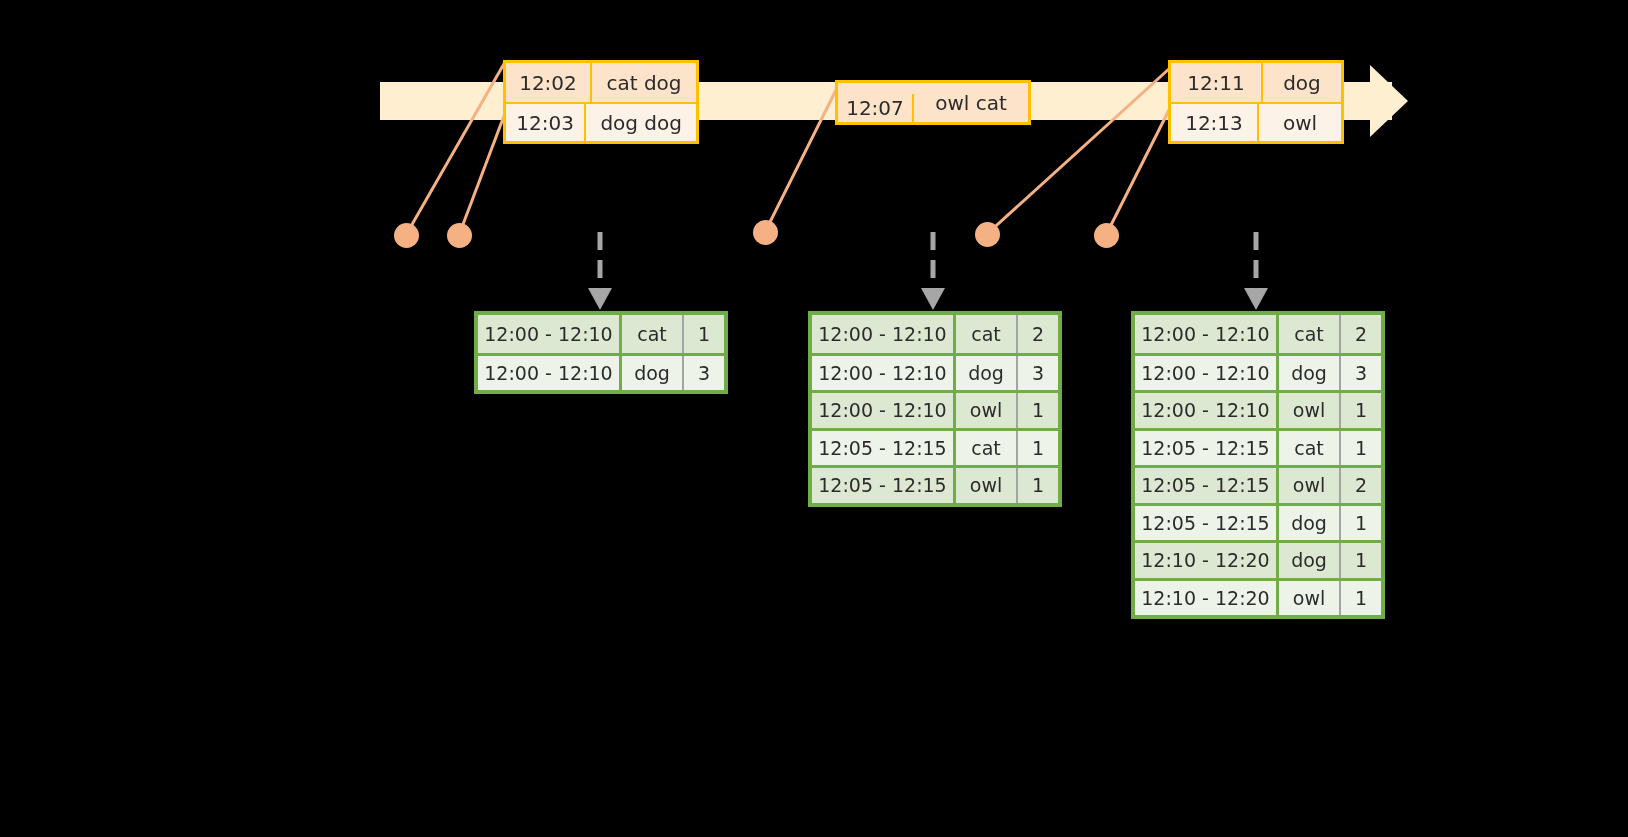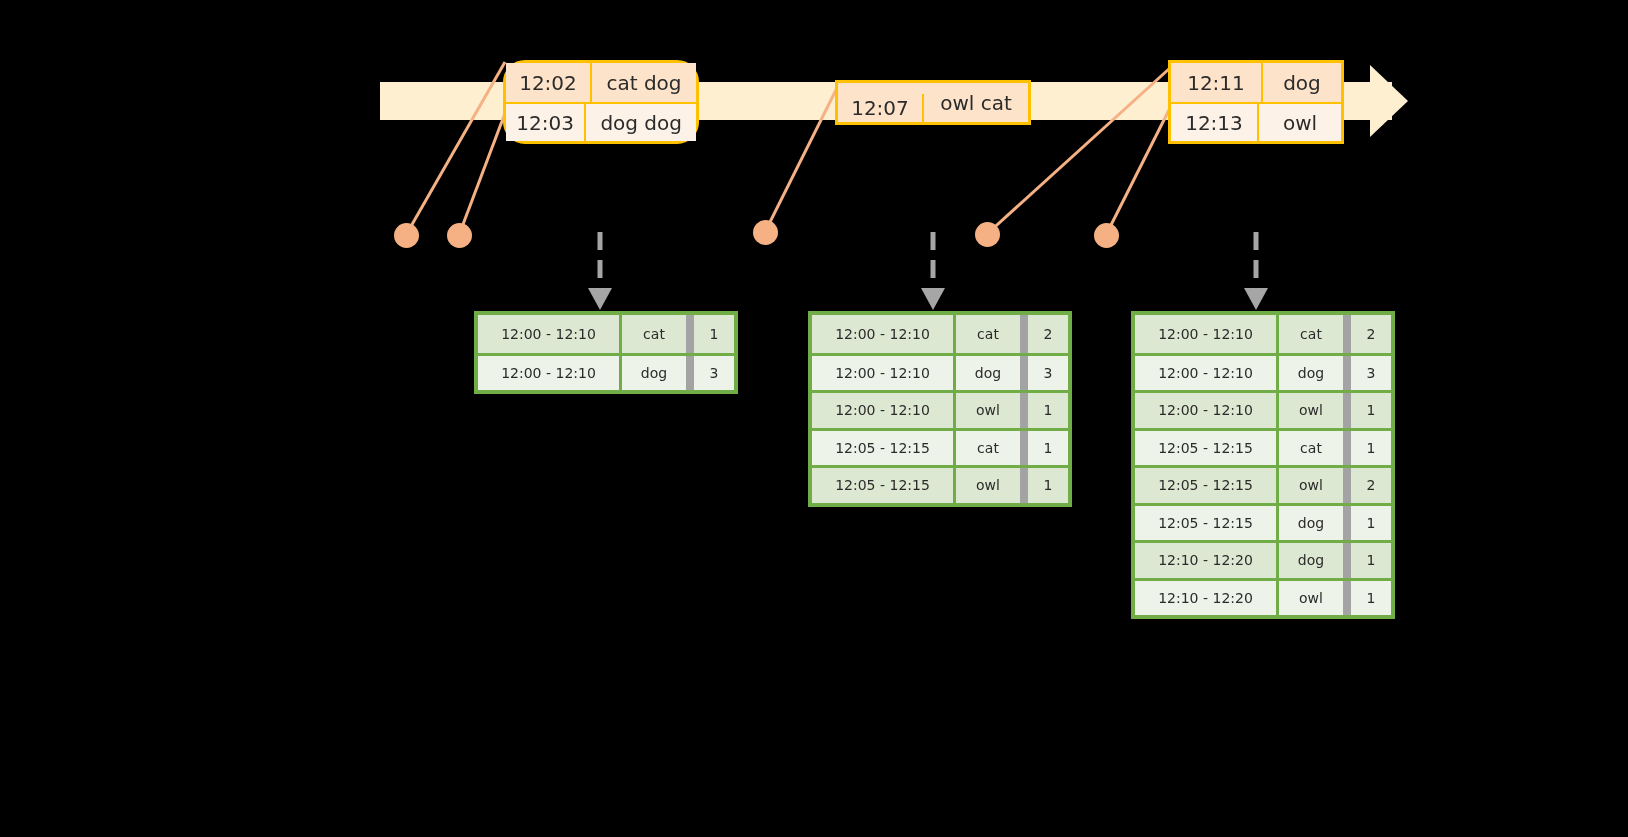--- a/index.html
+++ b/index.html
@@ -99,27 +99,27 @@
     height: 37.5px;
     box-sizing: border-box;
   }
   .res-row.alt { background: #eef3e9; }
   .res-row.dark { background: #dde8d2; }
   .res-row.sep { border-top: 4px solid #70ad47; }
   .res-cell {
     display: flex;
     align-items: center;
     justify-content: center;
-    font-size: 14px;
+    font-size: 19px;
     color: #2b2b2b;
     box-sizing: border-box;
     white-space: nowrap;
   }
   .res-cell.win { width: 144px; border-right: 3px solid #70ad47; }
-  .res-cell.key { width: 72px; border-right: 8px solid #a3a3a3; }
+  .res-cell.key { width: 62px; border-right: 2px solid #a3a3a3; }
   .res-cell.cnt { width: 40px; }
   .res-row + .res-row { border-top: 3px solid #70ad47; }
   .res-row.sep + .res-row,
   .res-row.sep { }
 
   
   .dash-arrow {
     position: absolute;
     z-index: 3;
   }
@@ -136,33 +136,33 @@
     <g id="conn-group" stroke="#f5b183" stroke-width="3" fill="none">
         <line x1="406" y1="235" x2="505" y2="62"></line>
         <line x1="459" y1="235" x2="510" y2="100"></line>
         <line x1="765" y1="232" x2="840" y2="82"></line>
         <line x1="987" y1="234" x2="1170" y2="68"></line>
         <line x1="1106" y1="235" x2="1172" y2="104"></line>
       </g>
   </svg>
 
   <div id="events-layer">
-      <div class="evt-box" style="left: 503px; top: 60px; width: 196px; border-radius: 22px;">
+      <div class="evt-box" style="left: 503px; top: 60px; width: 196px;">
         <div class="evt-row r0">
           <div class="evt-cell time" style="width: 86px;">12:02</div>
           <div class="evt-cell words">cat dog</div>
         </div>
         <div class="evt-row r1">
           <div class="evt-cell time" style="width: 86px;">12:03</div>
           <div class="evt-cell words">dog dog</div>
         </div>
       </div>
       <div class="evt-box" style="left: 835px; top: 80px; width: 196px;">
         <div class="evt-row r0">
-          <div class="evt-cell time" style="width: 86px; margin-top: 11px;">12:07</div>
+          <div class="evt-cell time" style="width: 76px; margin-top: 11px;">12:07</div>
           <div class="evt-cell words">owl cat</div>
         </div>
       </div>
       <div class="evt-box" style="left: 1168px; top: 60px; width: 176px;">
         <div class="evt-row r0">
           <div class="evt-cell time" style="width: 92px;">12:11</div>
           <div class="evt-cell words">dog</div>
         </div>
         <div class="evt-row r1">
           <div class="evt-cell time" style="width: 88px;">12:13</div>

